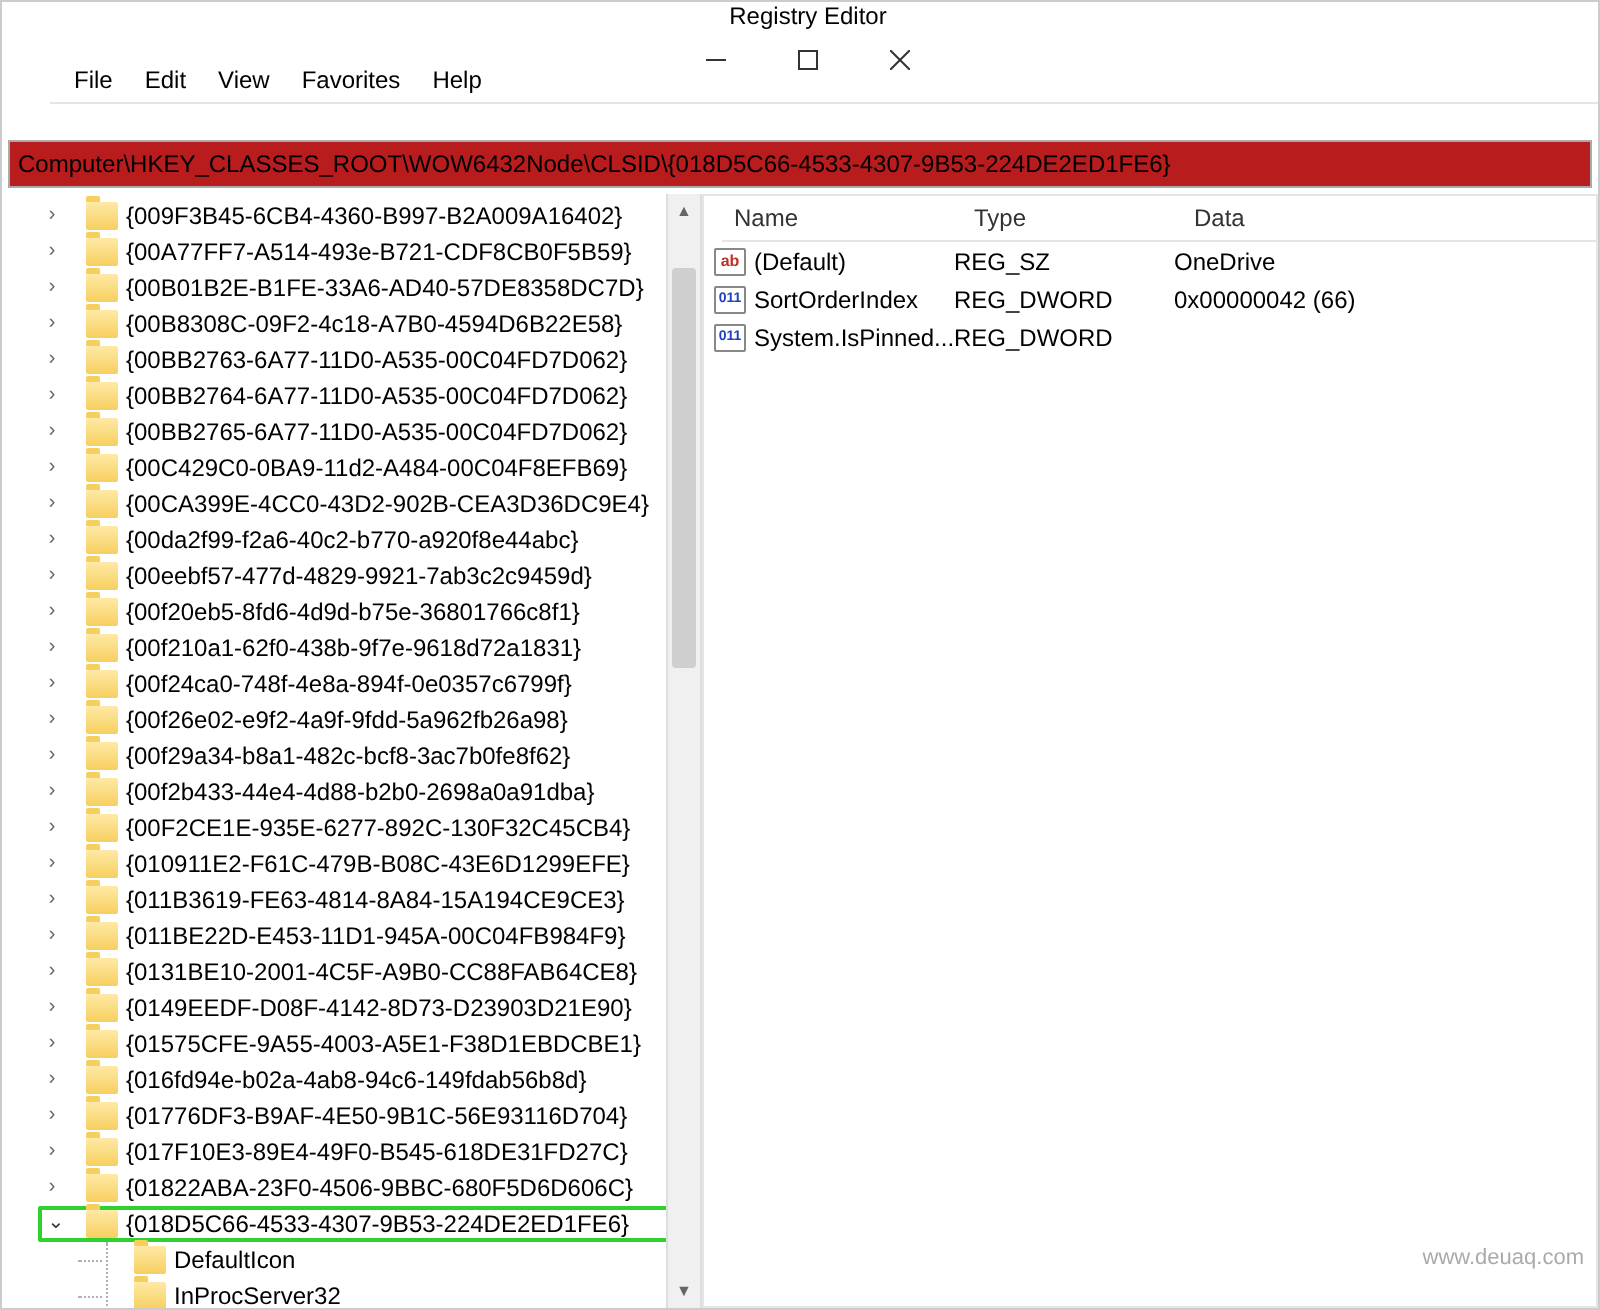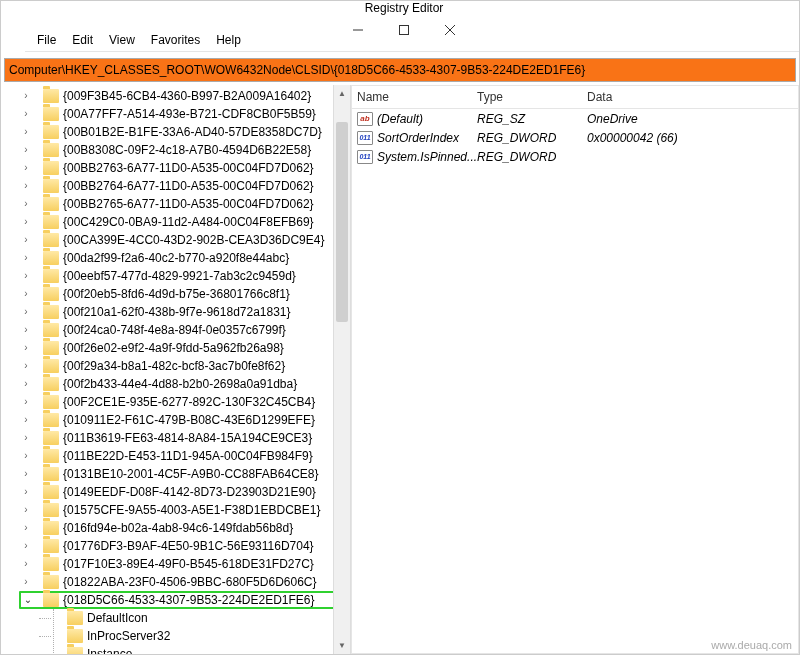--- a/index.html
+++ b/index.html
@@ -59,25 +59,25 @@
       border-bottom: 1px solid #e5e5e5;
       margin-left: 24px;
     }
     .menu-item {
       padding: 2px 8px;
       cursor: default;
     }
     .addressbar {
       height: 24px;
       border: 1px solid #aaa;
-      margin: 6px 3px 3px 3px;
+      margin: 18px 3px 3px 3px;
       display: flex;
       align-items: center;
       padding: 0 4px;
-      background: #f97316;
+      background: #b91c1c;
     }
     .main {
       flex: 1;
       display: flex;
       overflow: hidden;
     }
     .tree-pane {
       width: 350px;
       border-right: 1px solid #ddd;
       overflow: hidden;
@@ -182,55 +182,55 @@
     .list-pane {
       flex: 1;
       position: relative;
       overflow: hidden;
     }
     .list-header {
       height: 24px;
       display: flex;
       align-items: center;
       border-bottom: 1px solid #e5e5e5;
+      margin-left: 10px;
     }
     .list-header .col {
       padding: 0 6px;
       color: #333;
       border-right: 1px solid transparent;
     }
     .col-name { width: 120px; }
     .col-type { width: 110px; }
     .col-data { flex: 1; }
     .list-row {
       height: 19px;
       display: flex;
       align-items: center;
       padding: 0 0 0 6px;
-      font-style: italic;
     }
     .list-row .cell { overflow: hidden; text-overflow: ellipsis; white-space: nowrap; }
     .val-icon {
       width: 16px; height: 14px;
       margin-right: 4px;
       flex-shrink: 0;
       display: inline-flex;
       align-items: center;
       justify-content: center;
       font-size: 8px;
       font-weight: bold;
       border: 1px solid #888;
       border-radius: 1px;
     }
     .val-icon.str { color: #c03020; background: #fff; }
     .val-icon.bin { color: #2040c0; background: #fff; font-size: 7px; }
     .watermark {
       position: absolute;
       right: 8px;
-      bottom: 4px;
+      bottom: 20px;
       color: #aaa;
       font-size: 11px;
     }
     .inner-border {
       position: absolute;
       inset: 0;
       border: 1px solid #e5e5e5;
       pointer-events: none;
     }
   </style>

